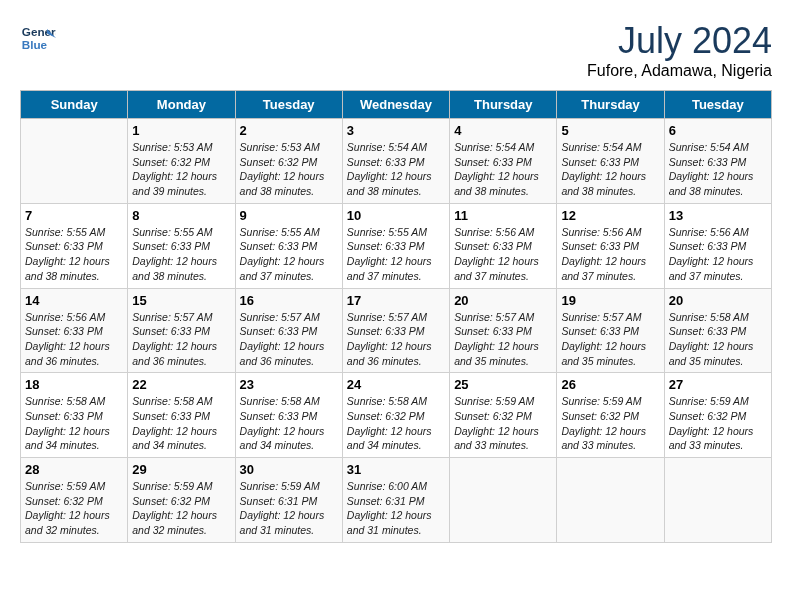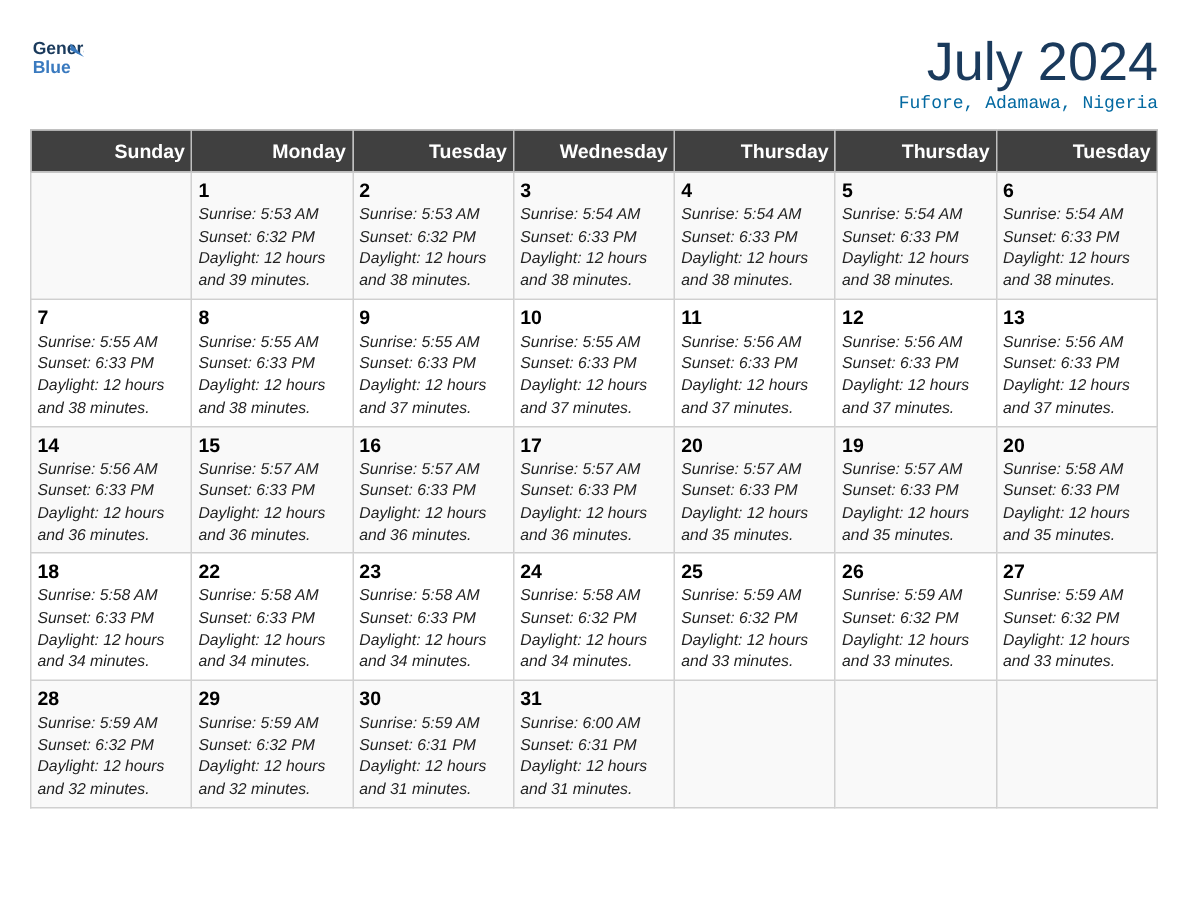--- a/index.html
+++ b/index.html
@@ -27,34 +27,33 @@
     }
     .title-area {
       text-align: right;
     }
     .month-year {
       font-size: 36px;
       font-weight: normal;
       color: #1a3a5c;
     }
     .location {
-      font-size: 12px;
-      color: #0369a1;
-      font-family: Liberation Mono, monospace;
+      font-size: 16px;
+      color: #000000;
     }
     table {
       width: 100%;
       border-collapse: collapse;
       font-size: 11px;
     }
     thead tr th {
-      background-color: #404040;
+      background-color: #0369a1;
       color: #fff;
       padding: 6px 4px;
-      text-align: right;
+      text-align: center;
       font-size: 13px;
       font-weight: bold;
       border: 1px solid #c0c0c0;
     }
     tbody tr td {
       vertical-align: top;
       padding: 4px 4px;
       border: 1px solid #d0d0d0;
       min-height: 80px;
       width: calc(100% / 7);

